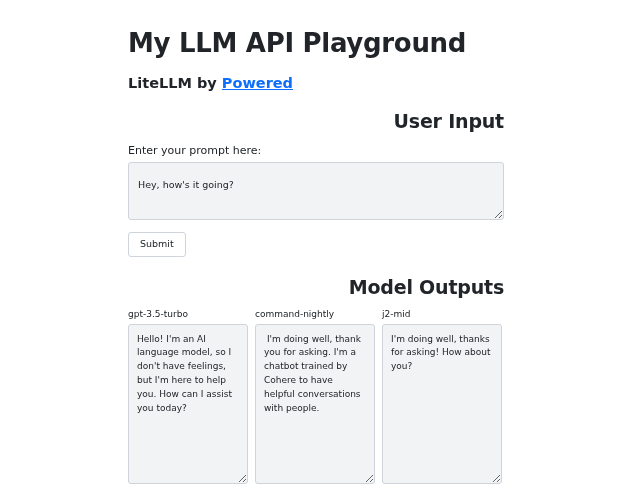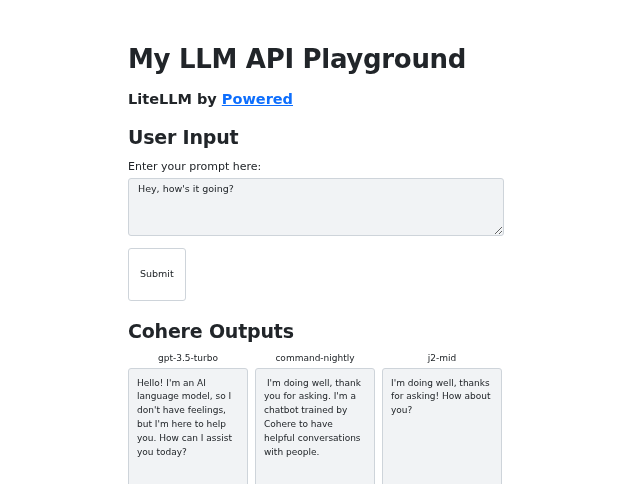--- a/index.html
+++ b/index.html
@@ -25,21 +25,21 @@
     position: absolute;
     left: 128px;
     top: 0;
     width: 376px;
   }
   h1.title {
     font-size: 26px;
     font-weight: bold;
     letter-spacing: -0.3px;
     margin: 0;
-    padding-top: 44px;
+    padding-top: 28px;
     line-height: 1.2;
     color: #212529;
   }
   .powered {
     font-size: 14.5px;
     font-weight: bold;
     margin-top: 16px;
     color: #212529;
   }
   .powered a {
@@ -47,70 +47,70 @@
     text-decoration: underline;
     font-weight: bold;
   }
   h2.section {
     font-size: 19px;
     font-weight: bold;
     margin: 0;
     padding-top: 19px;
     letter-spacing: -0.2px;
     color: #212529;
+    text-align: right;
   }
   .field-label {
     font-size: 11px;
     color: #212529;
     margin-top: 12px;
     margin-bottom: 5px;
   }
   textarea.prompt {
     display: block;
     box-sizing: border-box;
     width: 376px;
     height: 58px;
     background: #f1f3f5;
     border: 1px solid #ced4da;
     border-radius: 3px;
     font-family: "DejaVu Sans", sans-serif;
     font-size: 9.5px;
     color: #212529;
-    padding: 4px 9px;
+    padding: 16px 9px;
     resize: vertical;
     outline: none;
     line-height: 1.35;
   }
   .submit-row {
     margin-top: 12px;
   }
   button.submit {
     font-family: "DejaVu Sans", sans-serif;
     font-size: 9.5px;
     background: #ffffff;
     border: 1px solid #ced4da;
     border-radius: 3px;
     color: #212529;
-    padding: 19px 11px;
+    padding: 5px 11px;
     cursor: pointer;
     line-height: 1.3;
   }
   .outputs {
     display: flex;
     gap: 7px;
     margin-top: 11px;
   }
   .output-col {
     width: 120px;
   }
   .output-label {
     font-size: 9px;
     color: #212529;
     margin-bottom: 5px;
-    text-align: center;
   }
   textarea.output {
     display: block;
     box-sizing: border-box;
     width: 120px;
     height: 160px;
     background: #f1f3f5;
     border: 1px solid #ced4da;
     border-radius: 3px;
     font-family: "DejaVu Sans", sans-serif;
@@ -135,21 +135,21 @@
     <h2 class="section">User Input</h2>
 
     <div class="field-label">Enter your prompt here:</div>
 
     <textarea class="prompt" placeholder="" style="">Hey, how's it going?</textarea>
 
     <div class="submit-row">
       <button class="submit">Submit</button>
     </div>
 
-    <h2 class="section">Cohere Outputs</h2>
+    <h2 class="section">Model Outputs</h2>
 
     <div class="outputs">
 
       <div class="output-col">
         <div class="output-label">gpt-3.5-turbo</div>
         <textarea class="output" style="">Hello! I'm an AI language model, so I don't have feelings, but I'm here to help you. How can I assist you today?</textarea>
       </div>
 
       <div class="output-col">
         <div class="output-label">command-nightly</div>

